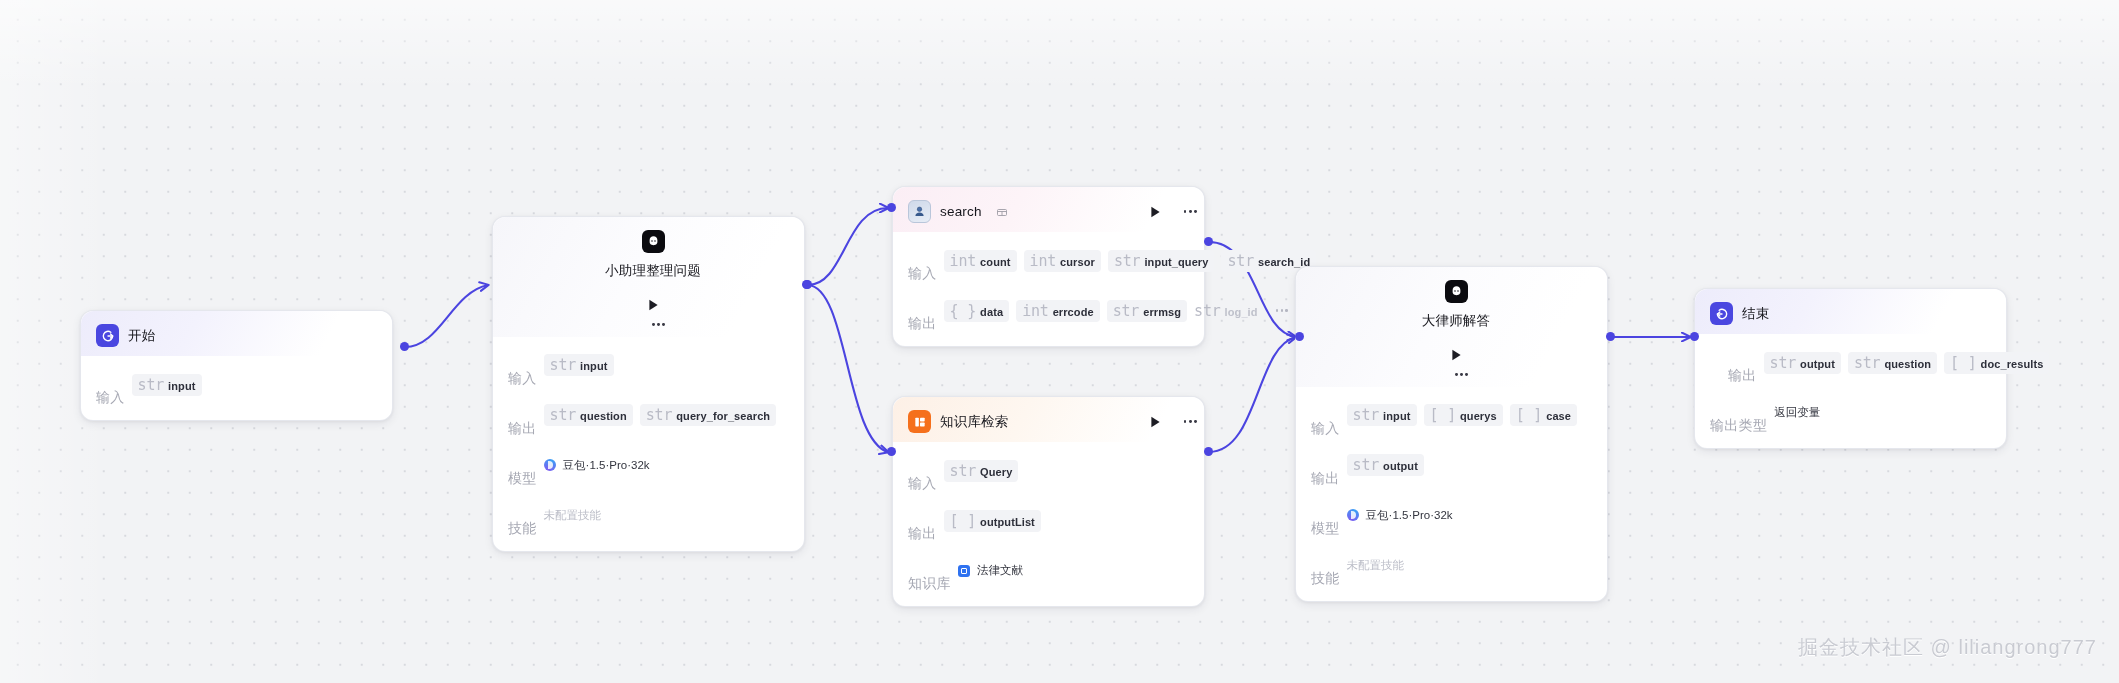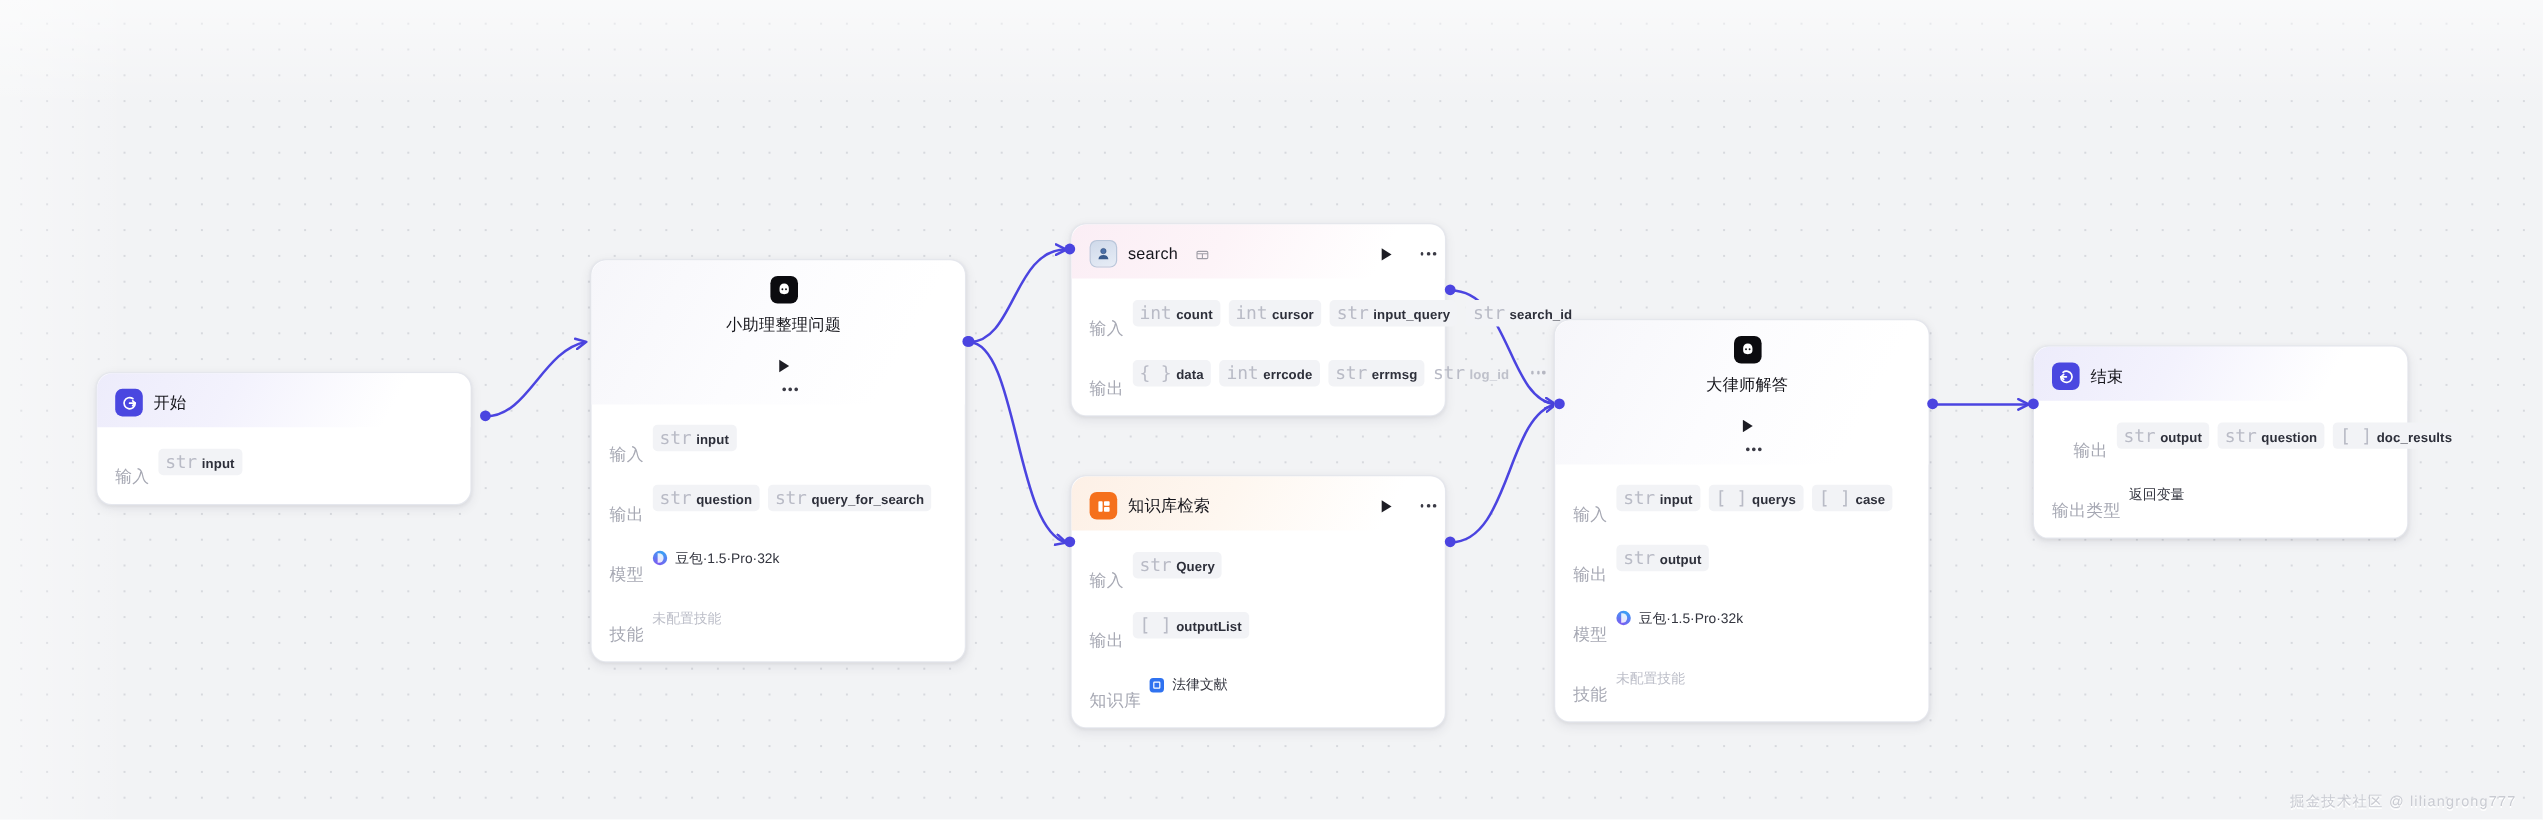--- a/index.html
+++ b/index.html
@@ -195,22 +195,22 @@
   .port {
     position: absolute;
     width: 9px; height: 9px;
     border-radius: 50%;
     background: #4b44e0;
     z-index: 4;
   }
   .watermark {
     position: absolute;
     right: 22px;
-    bottom: 6px;
-    font-size: 12px;
+    bottom: 22px;
+    font-size: 20px;
     color: #c9cbd2;
     letter-spacing: 1px;
     z-index: 5;
     white-space: nowrap;
     text-shadow: 0 1px 0 #ffffff;
   }
 </style>
 </head>
 <body>
 

